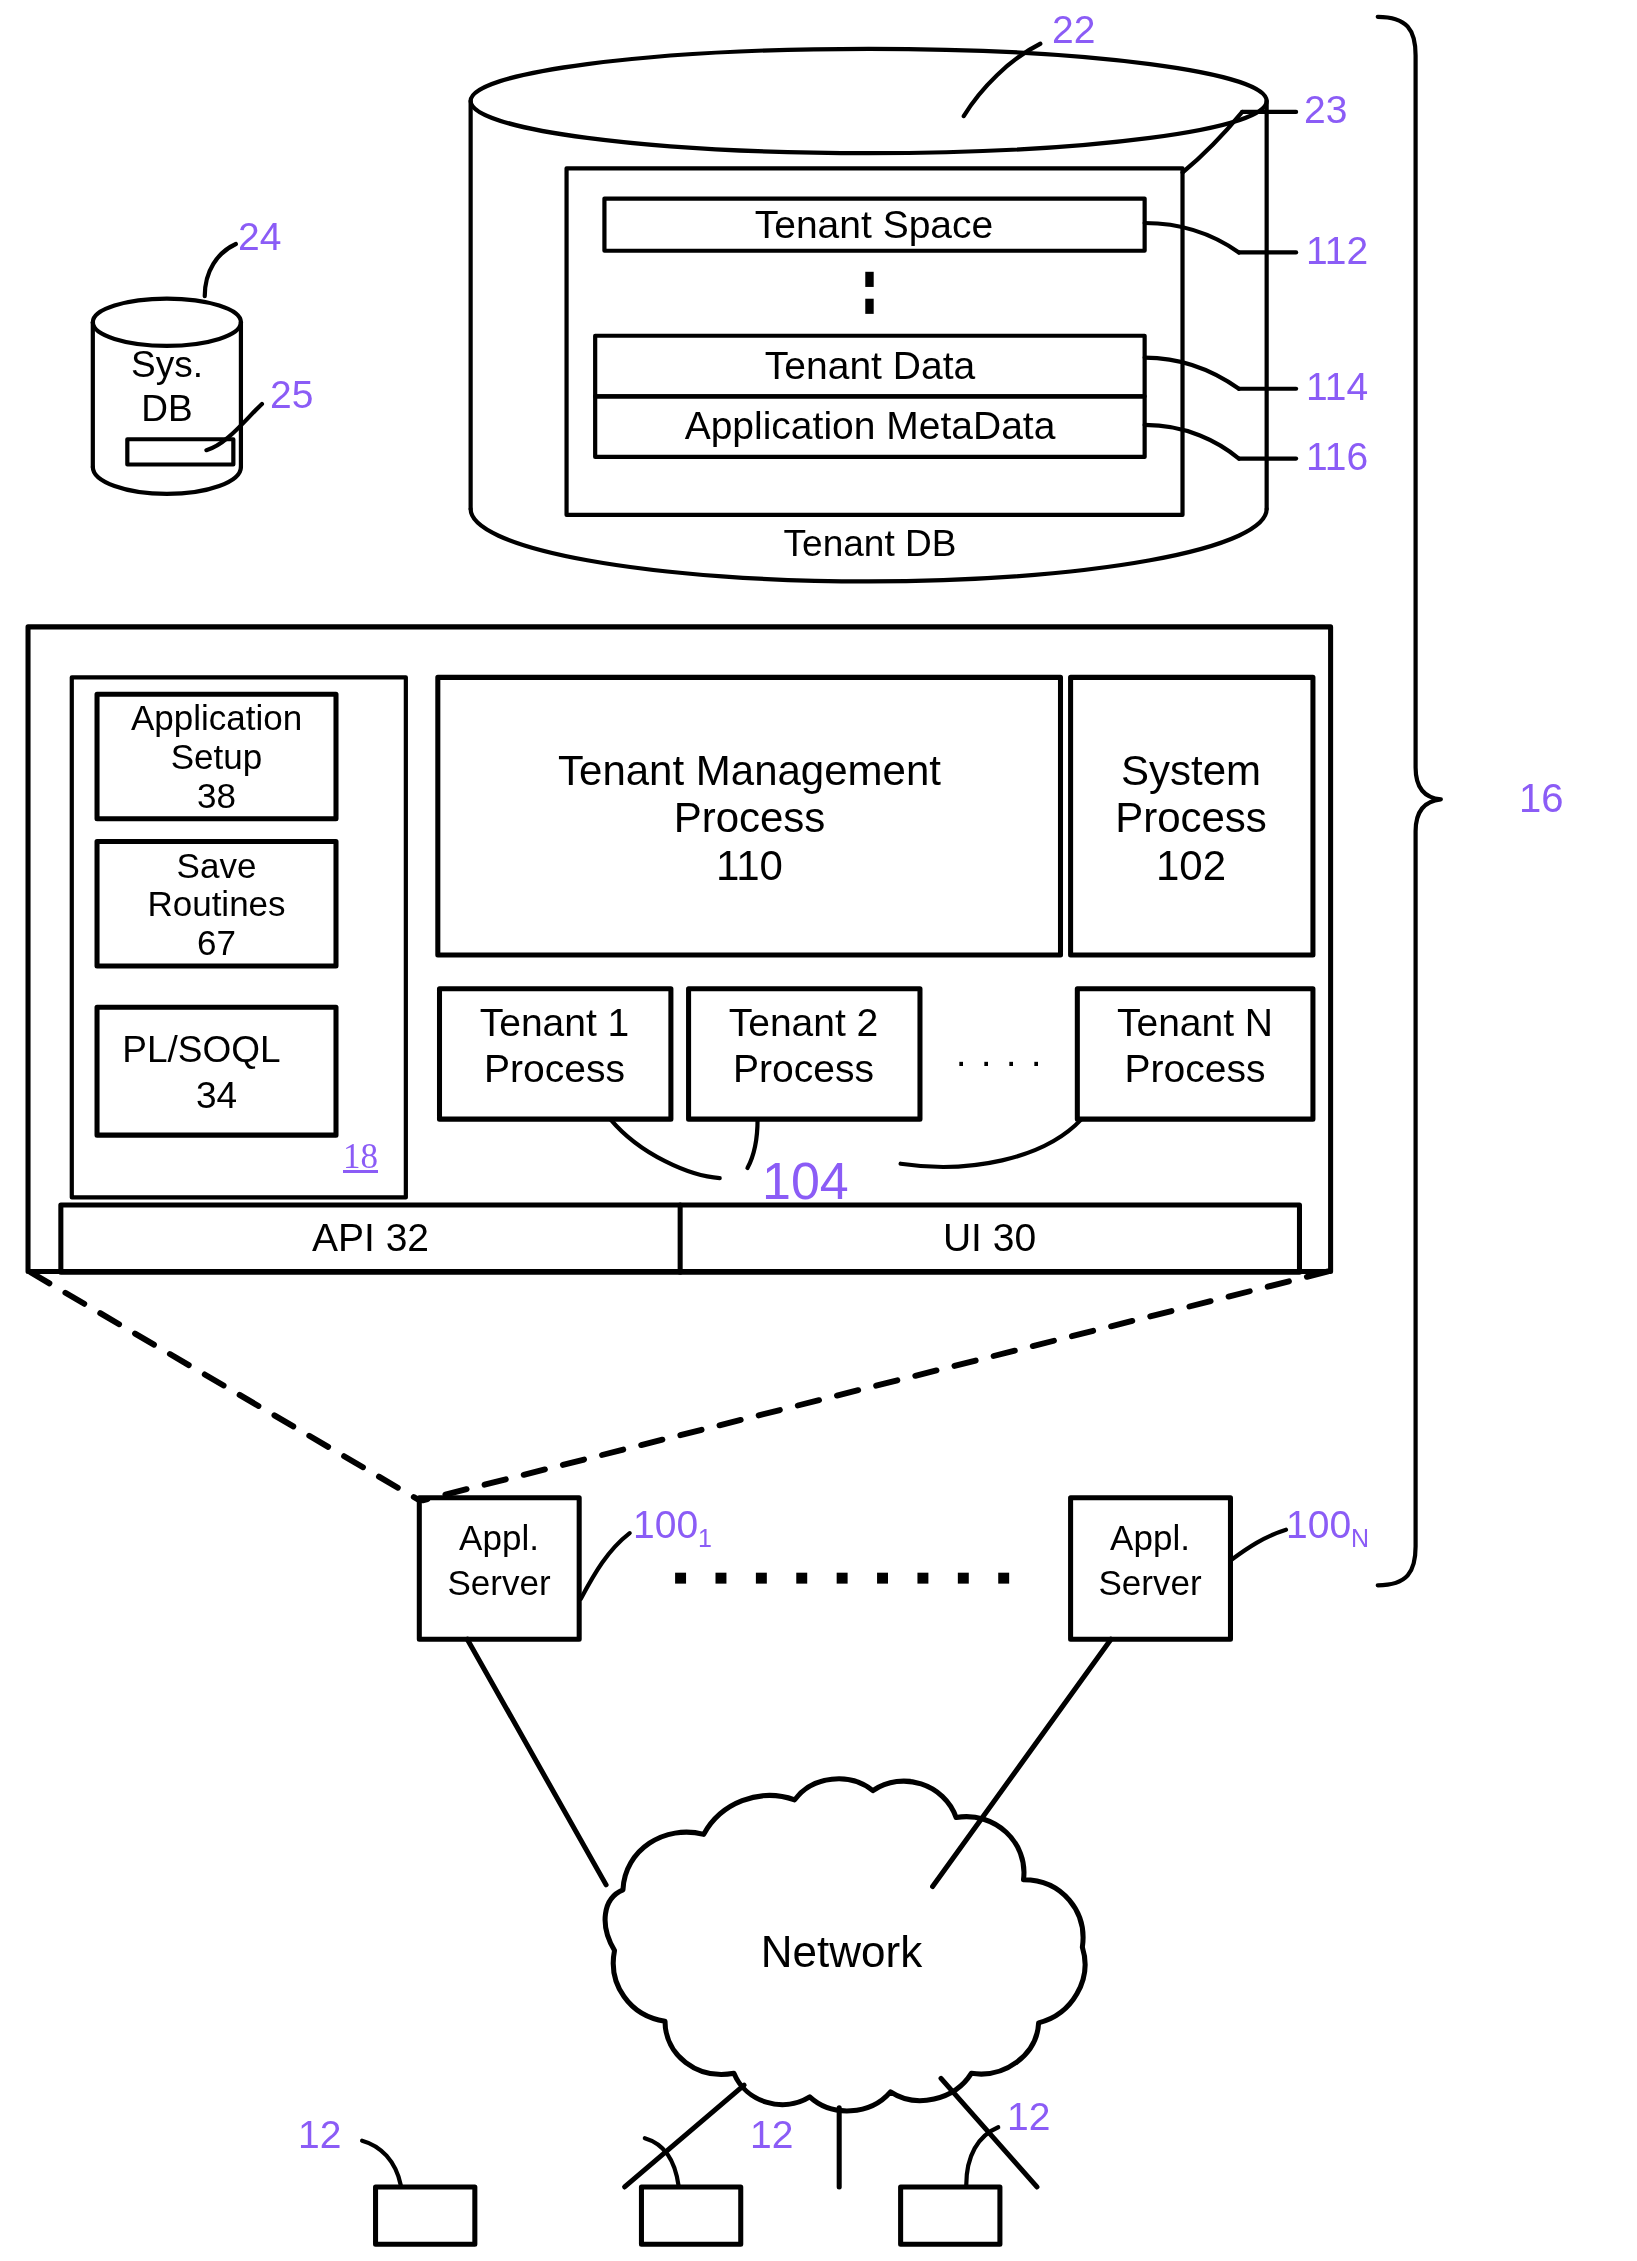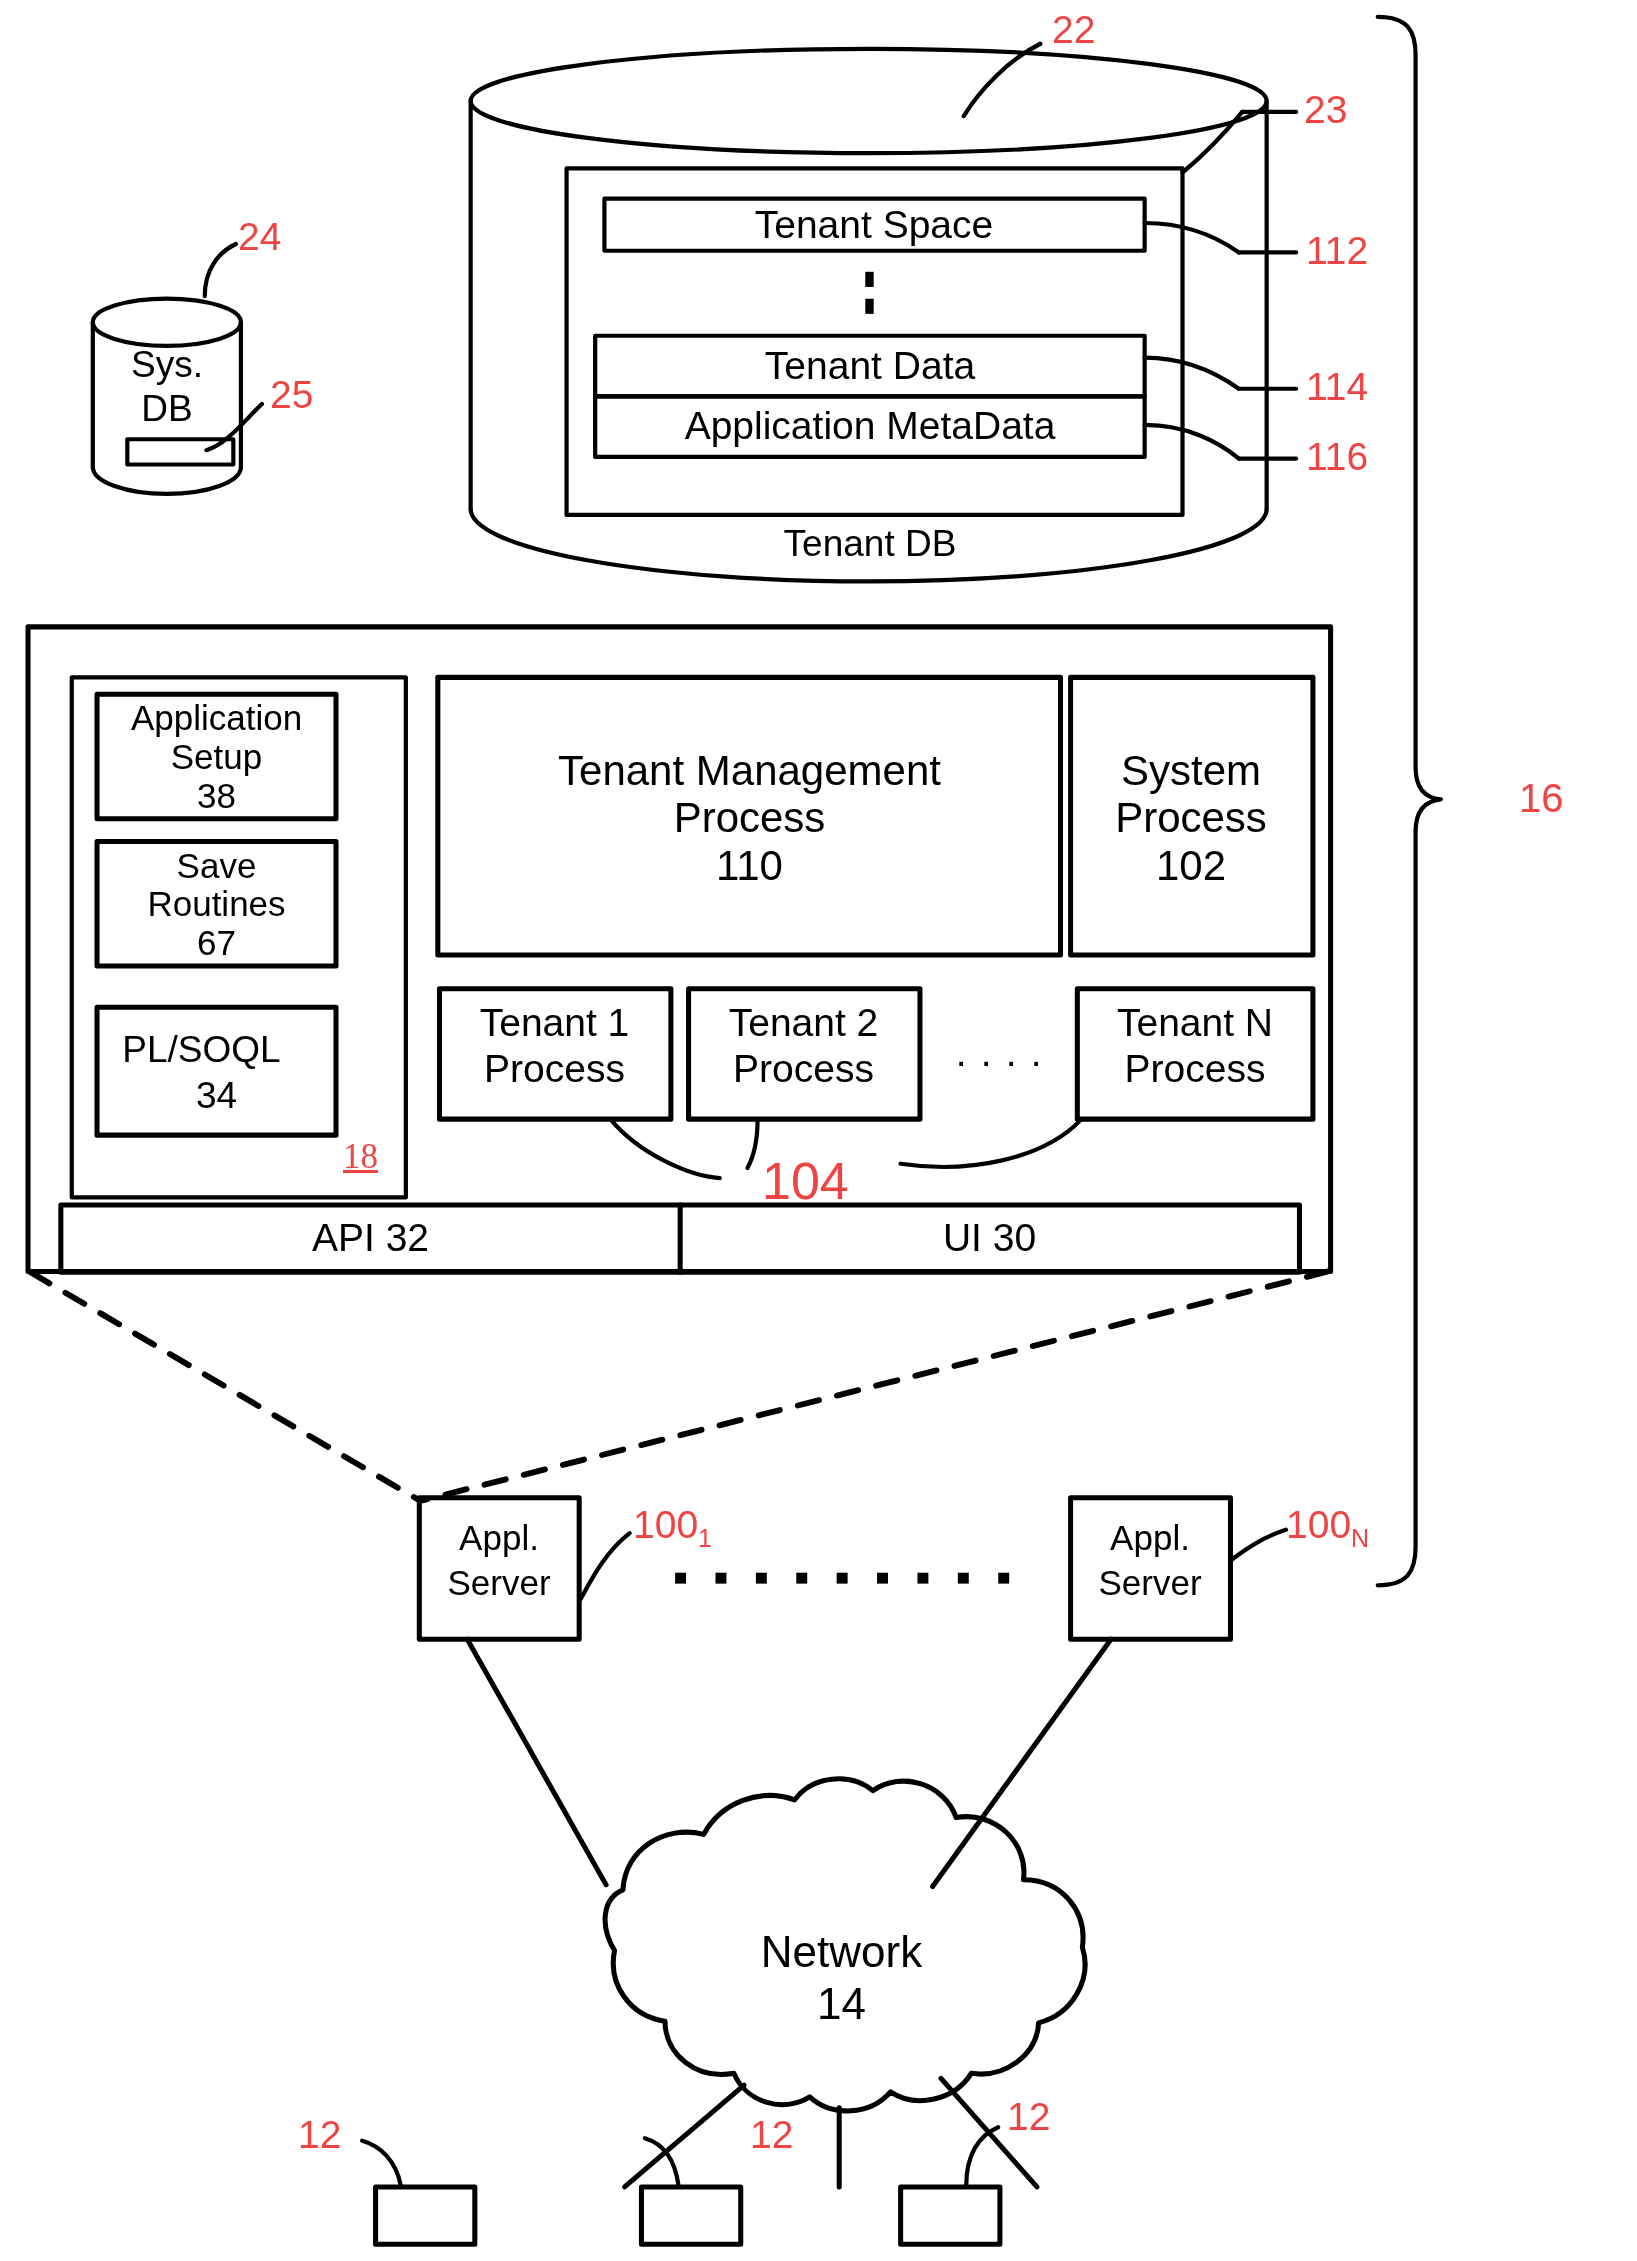--- a/index.html
+++ b/index.html
@@ -20,21 +20,21 @@
     position: absolute;
     left: 0;
     top: 0;
     width: 1638px;
     height: 2261px;
     pointer-events: none;
   }
   .refnum {
     position: absolute;
     font-size: 39px;
-    color: #ef4444;
+    color: #8b5cf6;
     white-space: nowrap;
   }
   .refnum .sub {
     font-size: 25px;
     vertical-align: sub;
   }
   .boxtext {
     position: absolute;
     display: flex;
     align-items: center;
@@ -324,20 +324,19 @@
     <span>100</span><span class="sub">1</span>
   </div>
 
   <div class="boxtext" style="left:1070px; top:1515px; width:160px; height:45px; font-size:35px;">Appl.</div>
   <div class="boxtext" style="left:1070px; top:1560px; width:160px; height:45px; font-size:35px;">Server</div>
   <div class="refnum" style="left:1286px; top:1503px;">
     <span>100</span><span class="sub">N</span>
   </div>
 
   <div class="boxtext" style="left:690px; top:1927px; width:303px; height:49px; font-size:44px;">Network</div>
-  <div class="boxtext" style="left:690px; top:1979px; width:303px; height:49px; font-size:44px;">14</div>
 
   <div class="refnum" style="left:298px; top:2113px;">12</div>
   <div class="refnum" style="left:750px; top:2113px;">12</div>
   <div class="refnum" style="left:1007px; top:2095px;">12</div>
 
 </div>
 
 
 </body></html>

